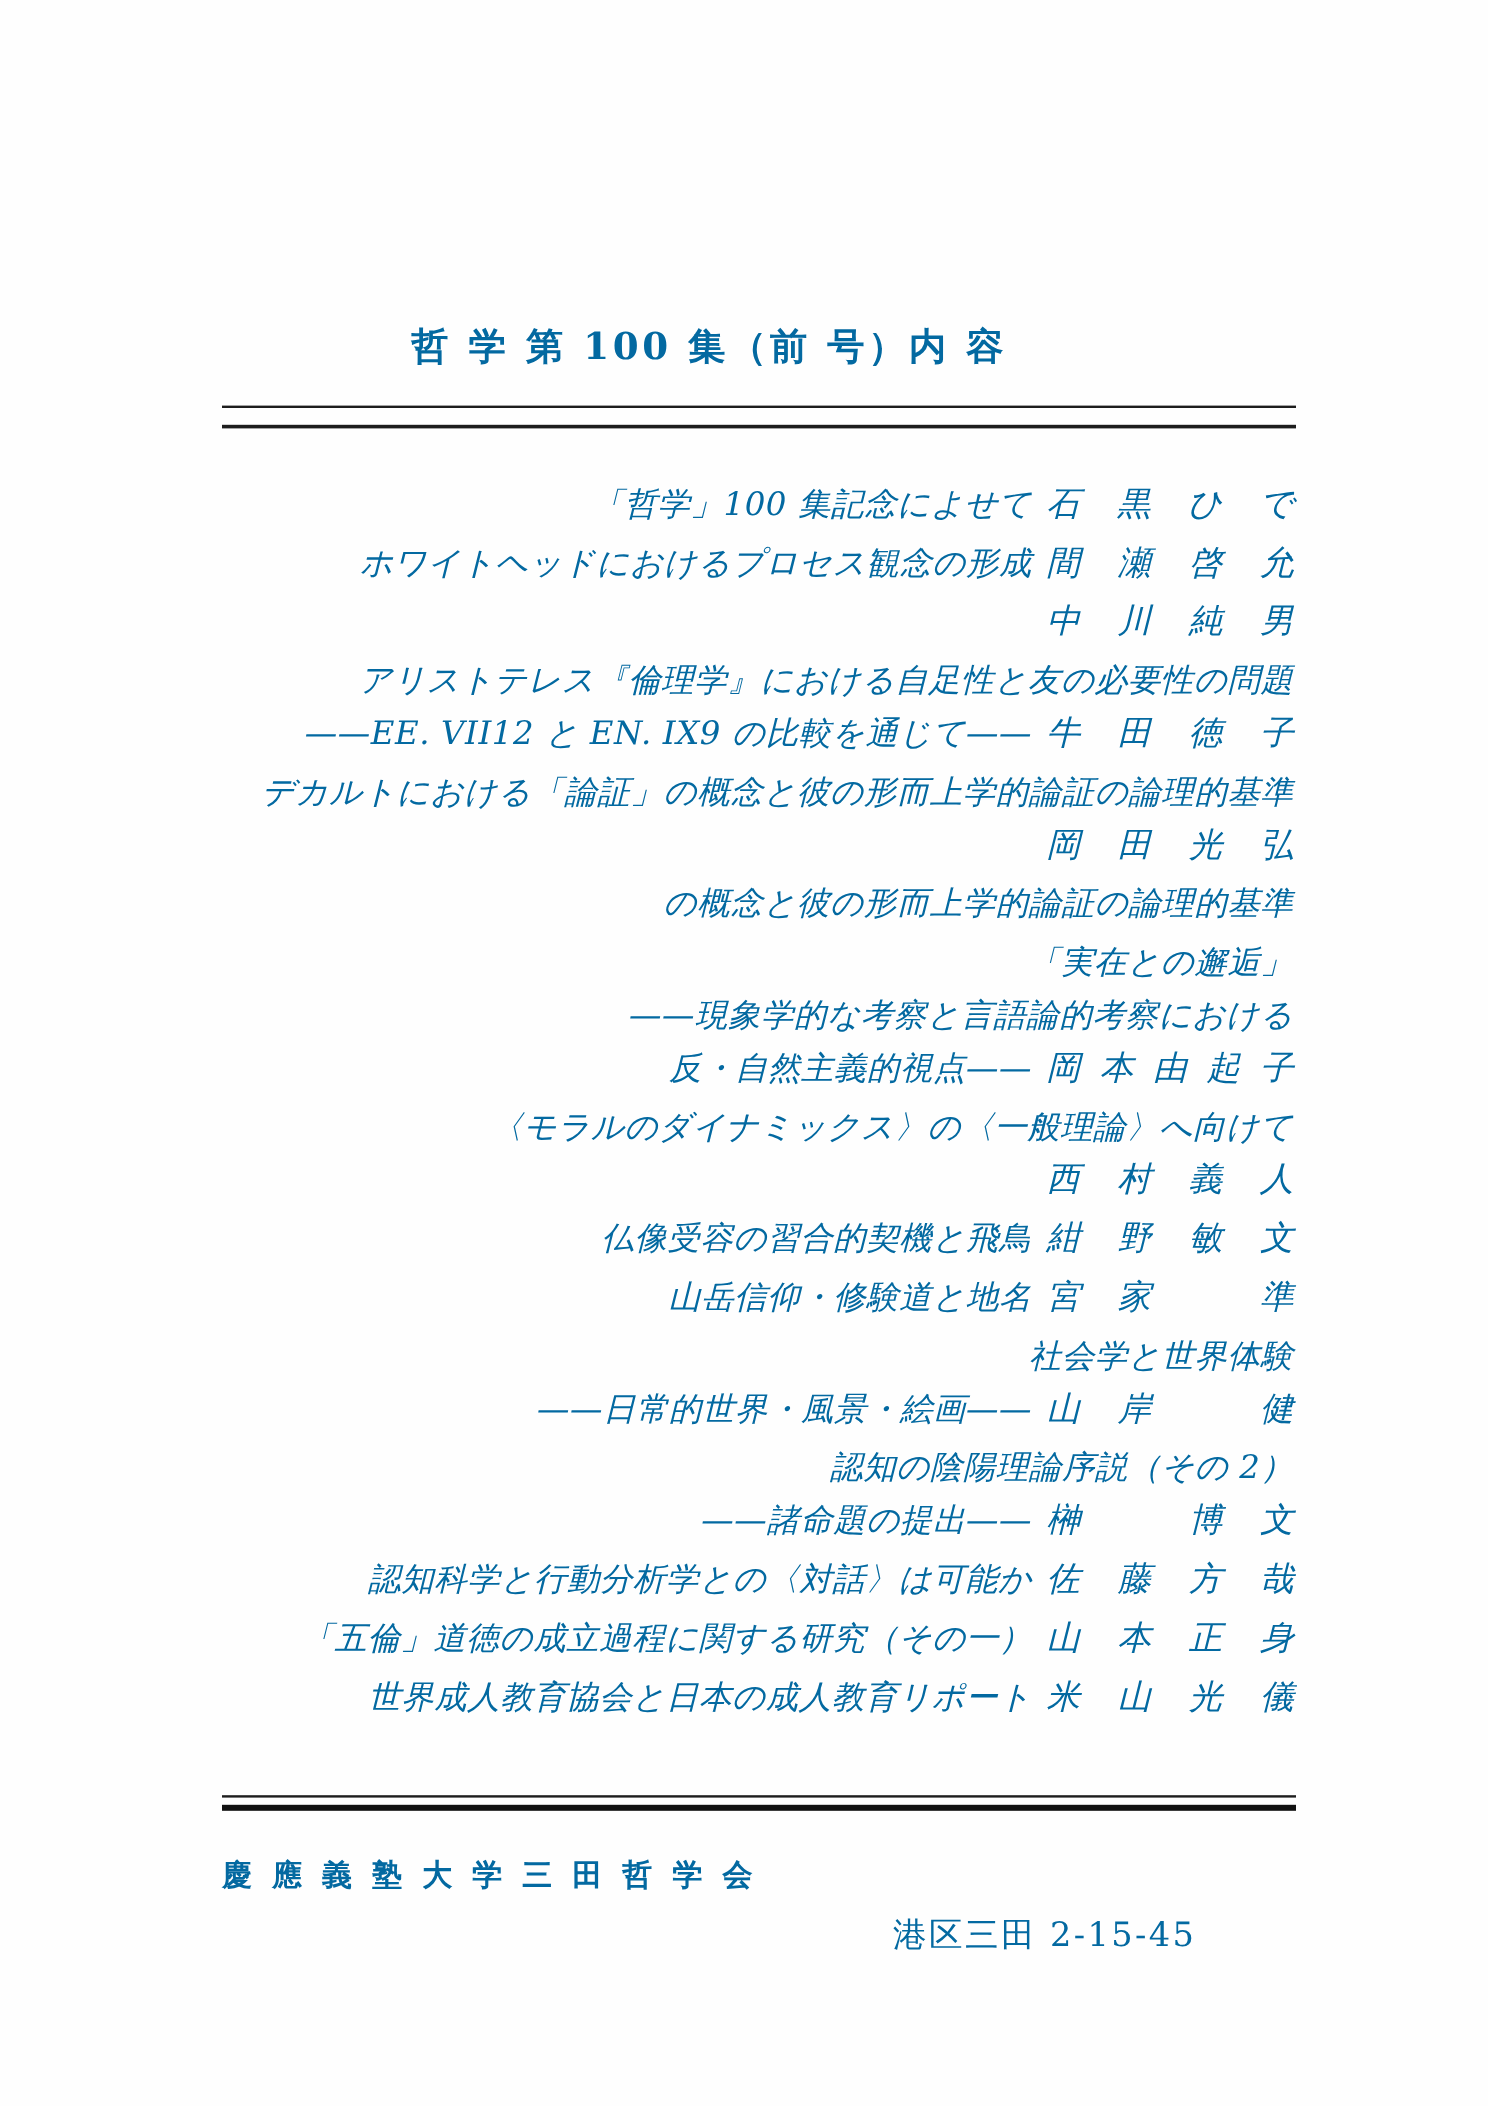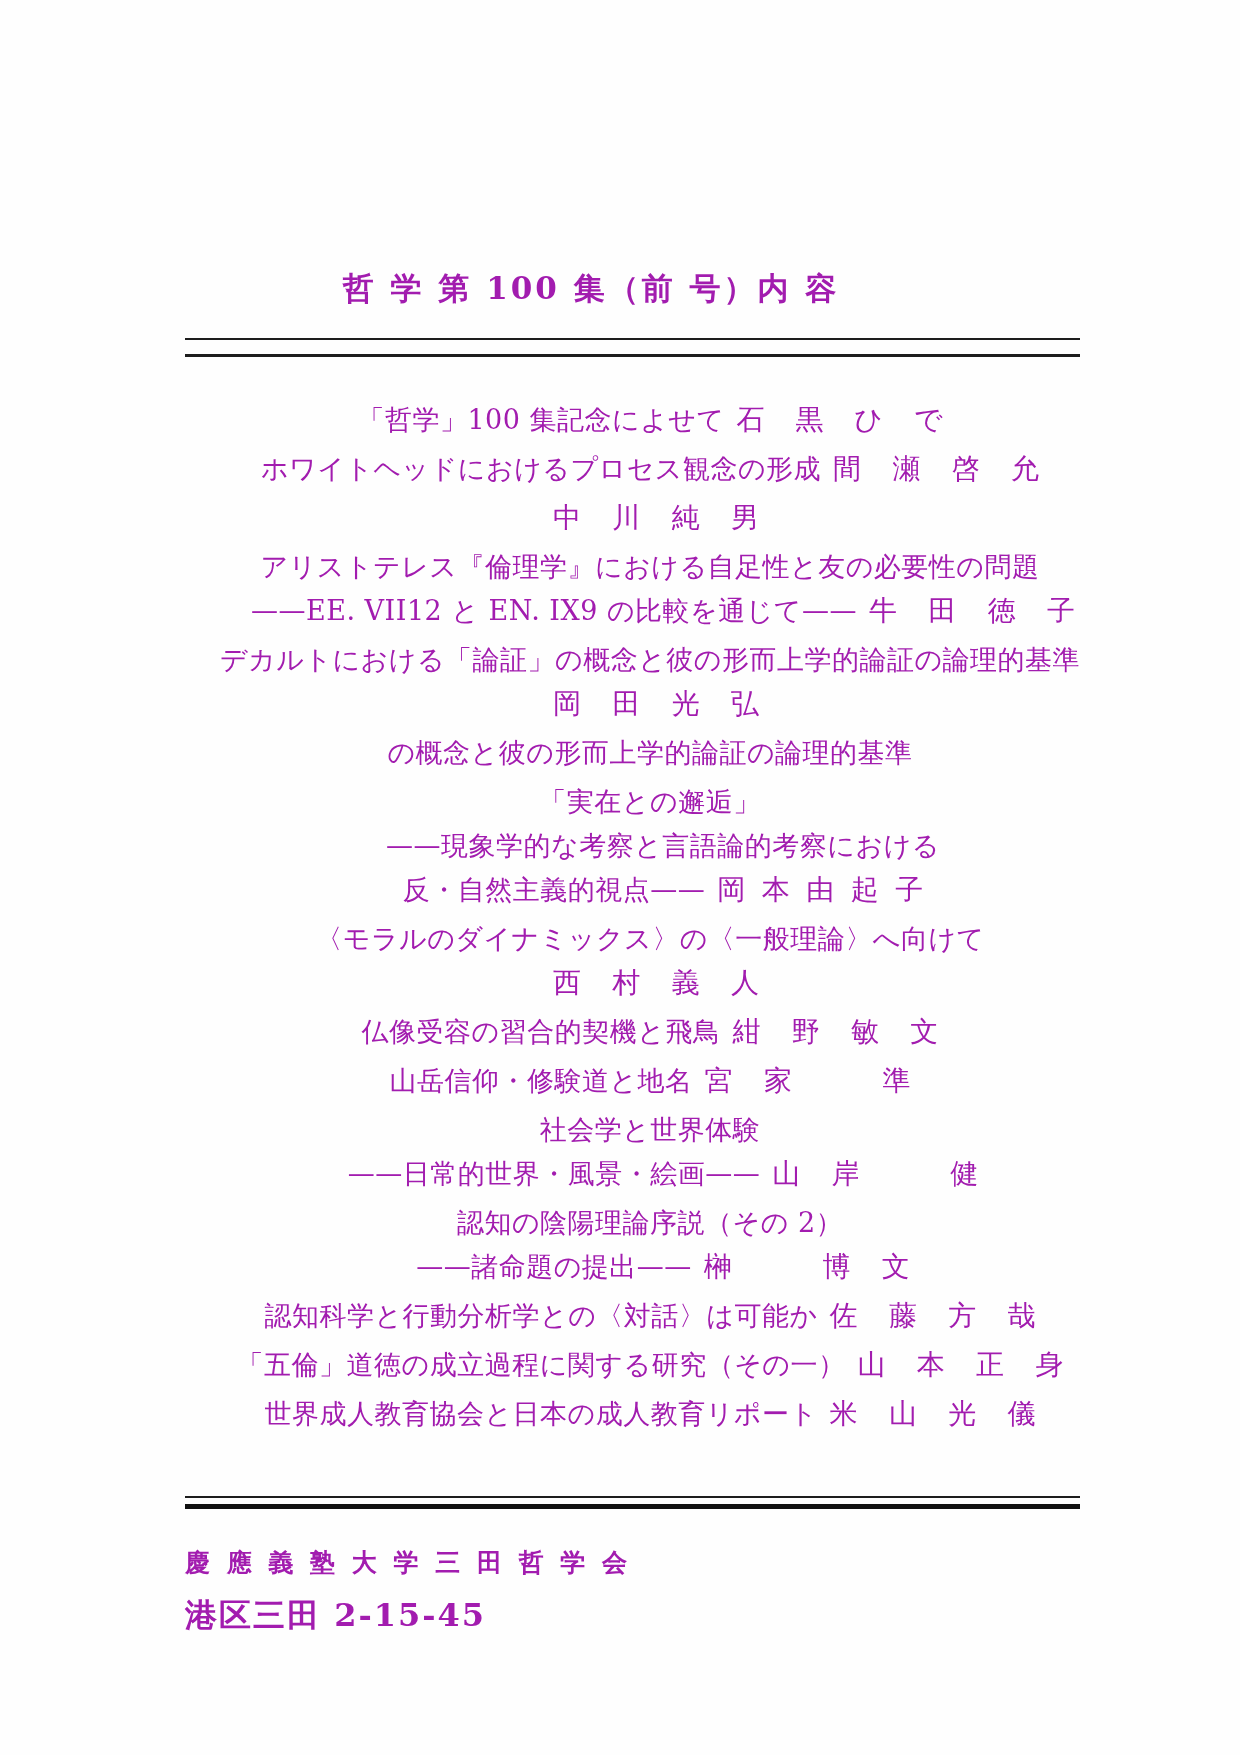--- a/index.html
+++ b/index.html
@@ -1,21 +1,21 @@
 <!DOCTYPE html>
 <html><head>
 <meta charset="utf-8">
 <style>
   html,body { margin:0; padding:0; background:#e8e8e8; }
   .page {
     position:relative;
     width:1240px; height:1755px;
     margin:0 auto;
     background:#fefefe;
-    color:#a21caf;
+    color:#0369a1;
     font-family:"DejaVu Serif","Liberation Serif",serif;
     overflow:hidden;
   }
   .doc-title {
     position:absolute;
     left:185px; top:268px; width:812px;
     text-align:center;
     font-size:31px;
     font-weight:bold;
     letter-spacing:3px;
@@ -35,24 +35,25 @@
     border-top:2px solid #1d1d1d;
     border-bottom:5px solid #111;
   }
   .toc {
     position:absolute;
     left:222px; top:398px; width:856px;
   }
   .entry { margin-bottom:5px; }
   .row {
     display:flex;
-    justify-content:center;
+    justify-content:flex-end;
     align-items:center;
     height:44px;
     font-size:27px;
+    font-style:italic;
   }
   .row .ltext {
     white-space:nowrap;
     letter-spacing:0.5px;
   }
   .row.indent .ltext { padding-left:26px; }
   .author {
     display:flex;
     justify-content:space-between;
     width:206px;
@@ -71,23 +72,23 @@
     left:185px; top:1546px; width:812px;
     text-align:left;
     font-size:25px;
     font-weight:bold;
     letter-spacing:4px;
     white-space:nowrap;
   }
   .footer-addr {
     position:absolute;
     left:185px; top:1594px; width:812px;
-    text-align:left;
-    font-size:32px;
-    font-weight:bold;
+    text-align:right;
+    font-size:28px;
+    font-weight:normal;
     letter-spacing:2px;
     white-space:nowrap;
   }
 </style>
 </head>
 <body>
 
 <div class="page">
 
   <div class="doc-title">哲 学 第 100 集（前 号）内 容</div>

